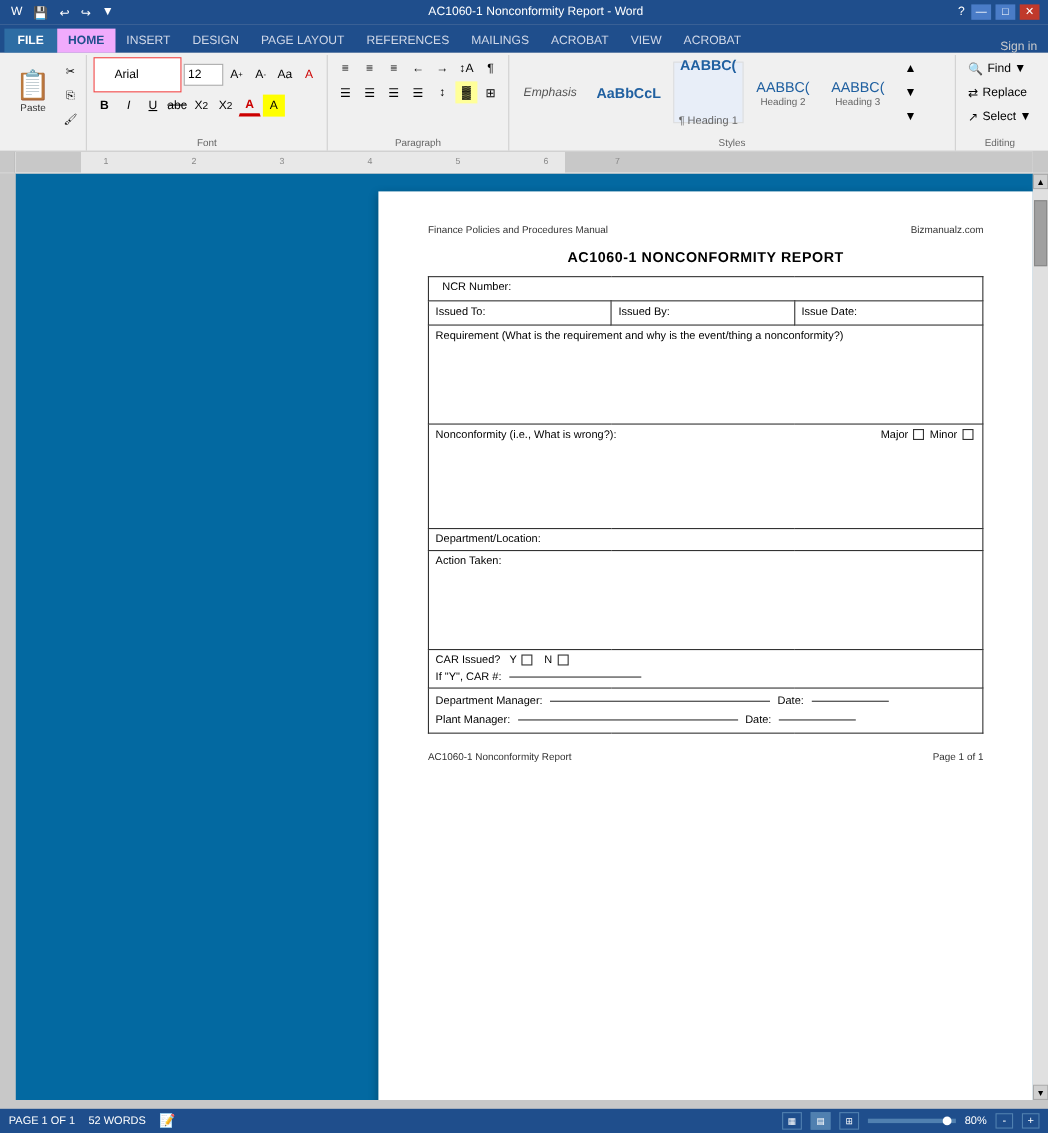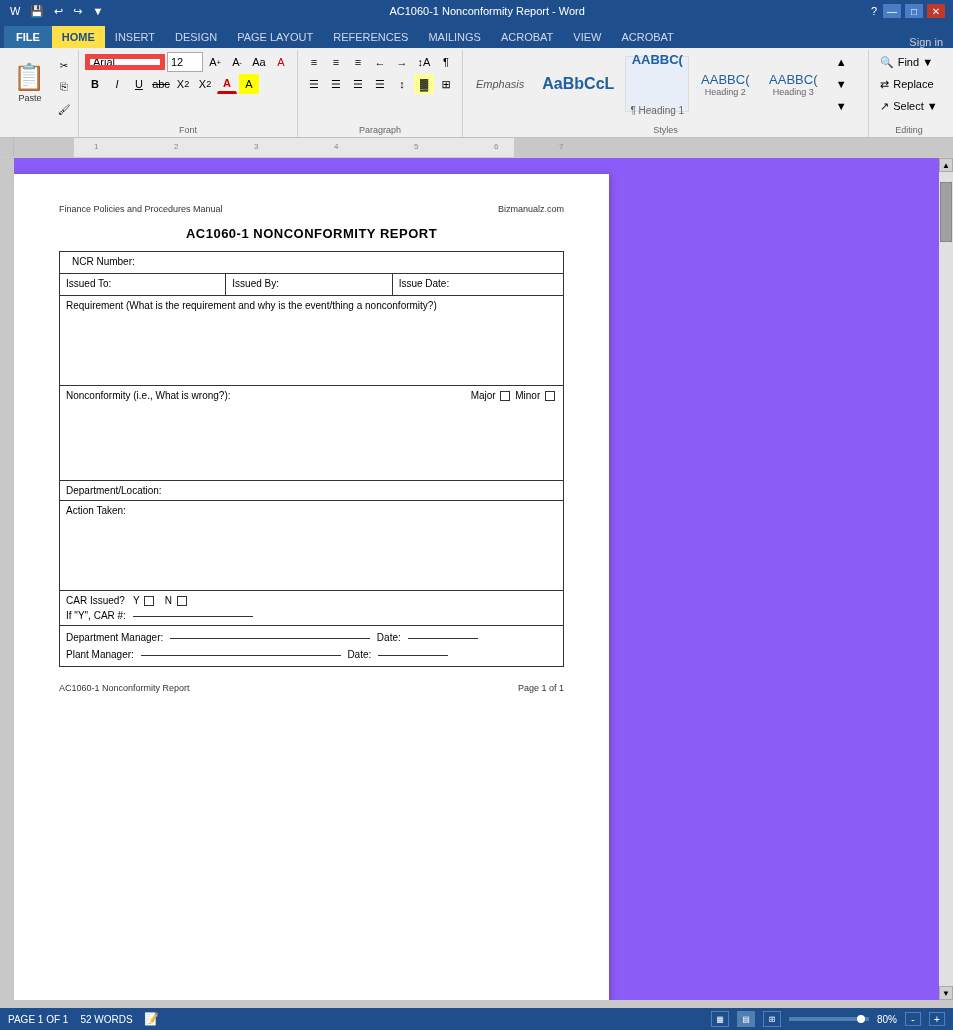--- a/index.html
+++ b/index.html
@@ -36,21 +36,21 @@
     .ribbon-tab {
       padding: 4px 10px;
       font-size: 11px;
       color: #d0d8e8;
       cursor: pointer;
       height: 22px;
       display: flex;
       align-items: center;
     }
     .ribbon-tab.active {
-      background: #fde047;
+      background: #f0abfc;
       color: #1f4e8c;
       font-weight: bold;
       margin-top: 13px;
     }
     .ribbon-tab.file-tab {
       background: #2e6da4;
       color: white;
       font-weight: bold;
       padding: 4px 12px;
     }
@@ -109,24 +109,24 @@
     .font-group {
       display: flex;
       flex-direction: column;
       padding: 2px 6px;
       border-right: 1px solid #d0d0d0;
       gap: 2px;
     }
     .font-row { display: flex; align-items: center; gap: 2px; }
     .font-name-box {
       width: 80px;
-      height: 16px;
-      border: 5px solid #ef4444;
-      font-size: 11px;
-      padding: 0 3px;
+      height: 32px;
+      border: 1px solid #ef4444;
+      font-size: 11px;
+      padding: 0 18px;
       background: white;
     }
     .font-size-box {
       width: 36px;
       height: 20px;
       border: 1px solid #aaa;
       font-size: 11px;
       padding: 0 3px;
       background: white;
     }
@@ -213,24 +213,24 @@
     .content-area {
       display: flex;
       height: calc(1030px - 22px - 26px - 90px - 20px - 30px);
     }
     .scroll-left {
       width: 14px;
       background: #c8c8c8;
     }
     .doc-viewport {
       flex: 1;
-      background: #8b5cf6;
+      background: #0369a1;
       overflow: hidden;
       display: flex;
-      justify-content: flex-start;
+      justify-content: flex-end;
       padding: 16px 0;
     }
     .scrollbar-right {
       width: 14px;
       background: #c8c8c8;
       display: flex;
       flex-direction: column;
       align-items: center;
     }
     .scrollbar-track {
@@ -465,21 +465,21 @@
       <button class="font-btn">↕</button>
       <button class="font-btn" style="background:#ffff99;">▓</button>
       <button class="font-btn">⊞</button>
     </div>
     <div style="font-size:9px; color:#666; margin-top:auto; text-align:center; width:100%;">Paragraph</div>
   </div>
 
   <div class="styles-group">
     <div class="styles-row">
       <div class="style-item style-emphasis">Emphasis</div>
-      <div class="style-item" style="color:#2060a0; font-weight:bold; font-size:16px;">AaBbCcL</div>
+      <div class="style-item" style="color:#2060a0; font-weight:bold; font-size:13px;">AaBbCcL</div>
       <div class="style-item" style="display:flex;flex-direction:column;align-items:center;width:64px;height:56px;justify-content:center; border:1px solid #ddd; background:#e8eef8;">
         <span style="font-size:13px;font-weight:bold;color:#2060a0;">AABBC(</span>
         <span style="font-size:10px;color:#666;margin-top:38px;">¶ Heading 1</span>
       </div>
       <div class="style-item" style="display:flex;flex-direction:column;align-items:center;width:64px;height:56px;justify-content:center; border:1px solid transparent;">
         <span style="font-size:13px;color:#2060a0;">AABBC(</span>
         <span style="font-size:9px;color:#666;">Heading 2</span>
       </div>
       <div class="style-item" style="display:flex;flex-direction:column;align-items:center;width:64px;height:56px;justify-content:center; border:1px solid transparent;">
         <span style="font-size:13px;color:#2060a0;">AABBC(</span>

